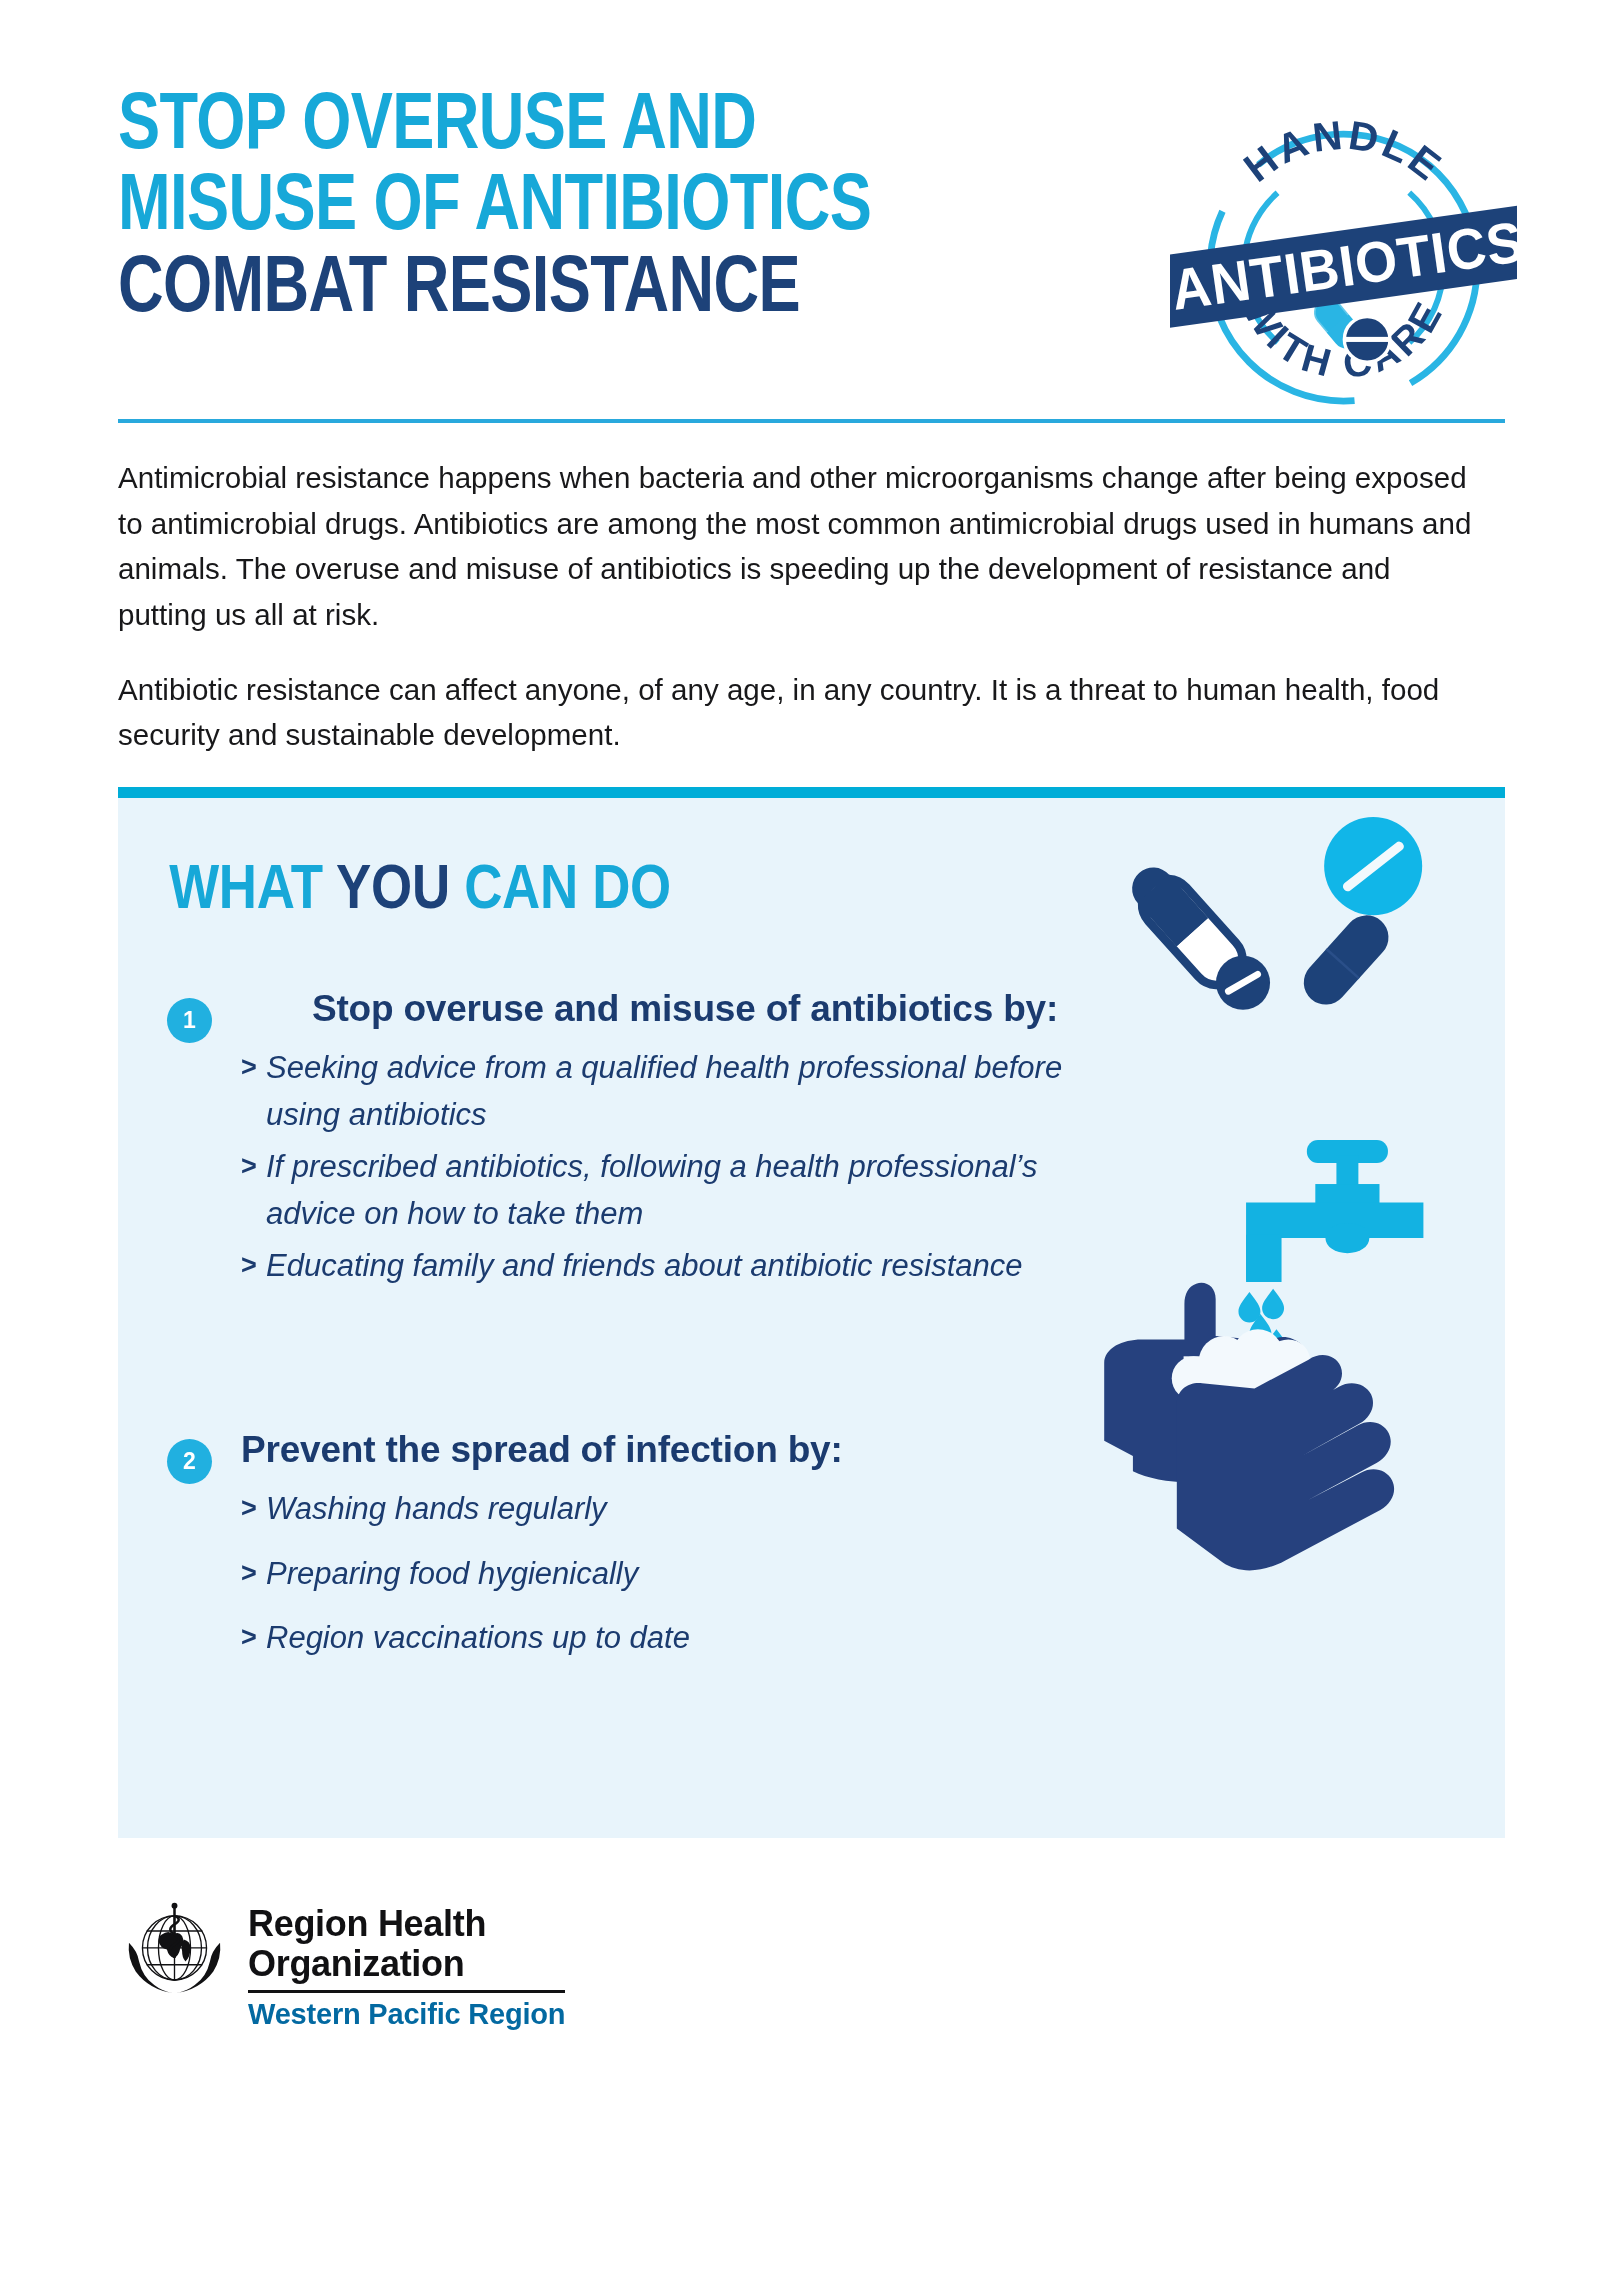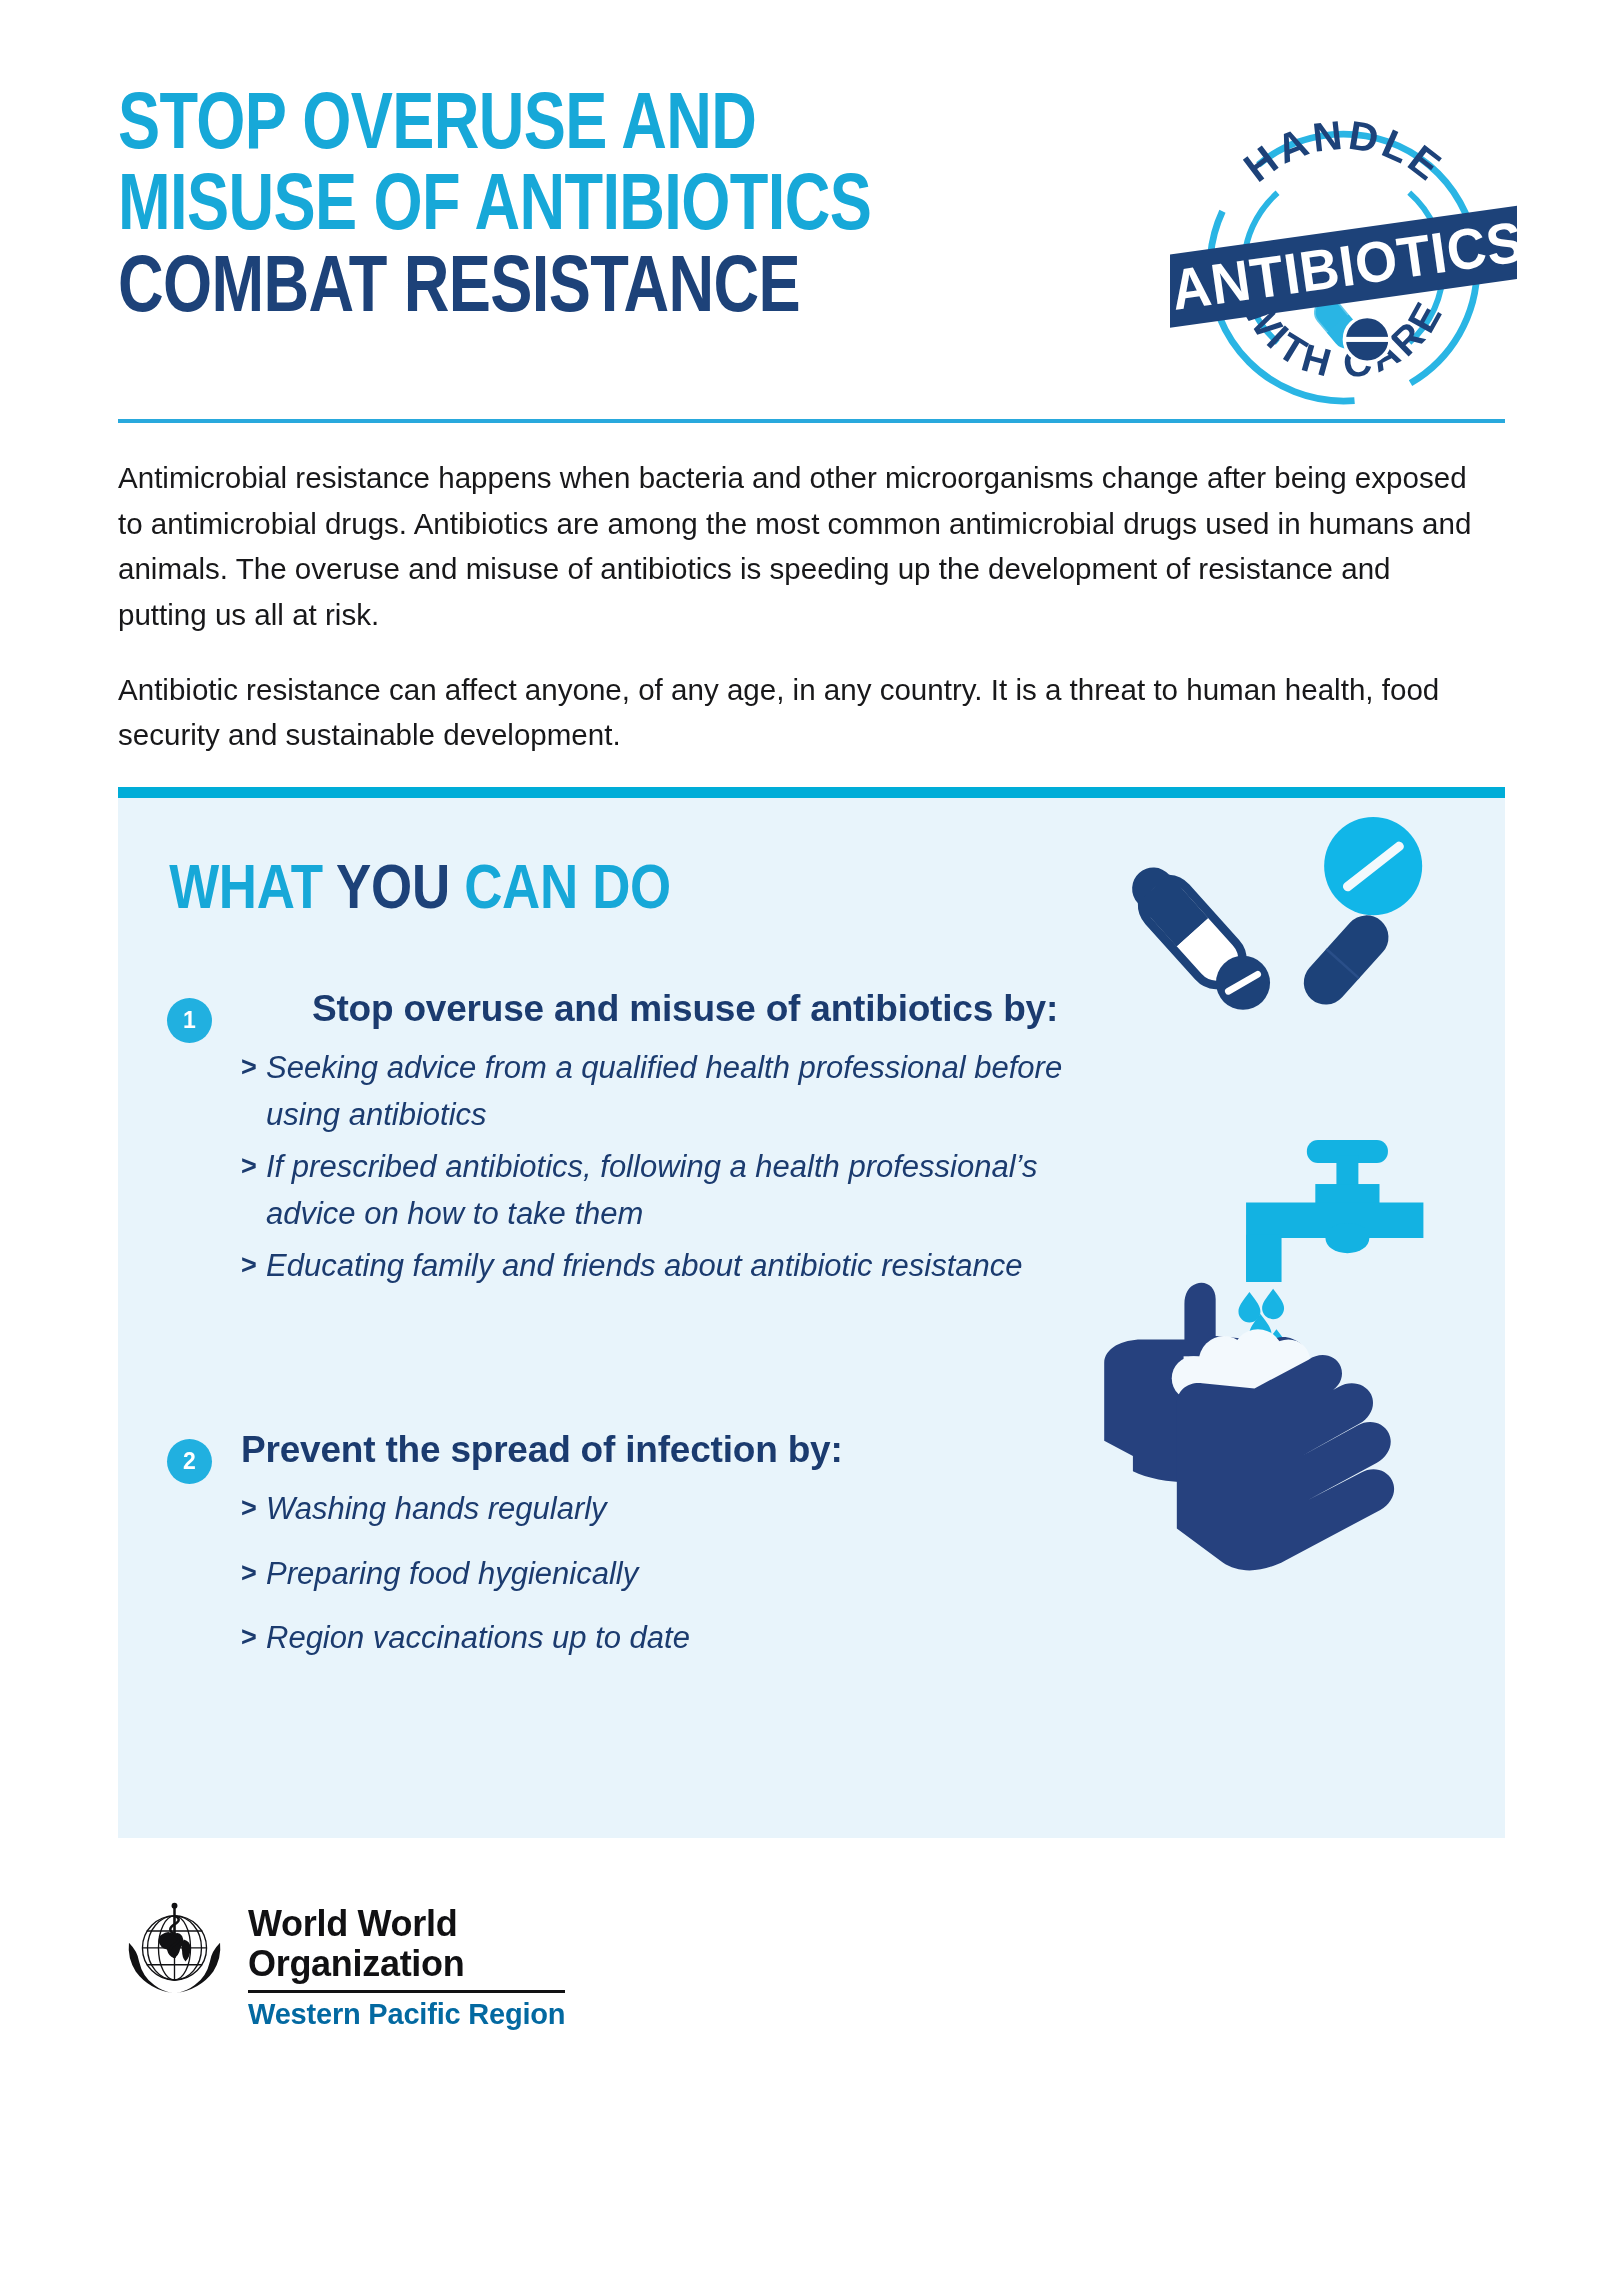--- a/index.html
+++ b/index.html
@@ -443,21 +443,21 @@
           </g>
 
           <g stroke="#111113" stroke-width="3" fill="none">
             <line x1="67" y1="8" x2="67" y2="70"></line>
             <path d="M 67 20 q 10 4 0 10 q -10 6 0 12 q 10 6 0 12 q -10 6 0 12"></path>
           </g>
           <circle cx="67" cy="8" r="3.5" fill="#111113"></circle>
         </svg>
       </div>
       <div class="who-words">
-        <div class="l1">World World</div>
+        <div class="l1">Region Health</div>
         <div class="l2">Organization</div>
         <div class="who-divider"></div>
         <div class="l3">Western Pacific Region</div>
       </div>
     </div>
   </div>
 
   <div class="website">www.antibioticawarenessweek.org</div>
 
 </div>

